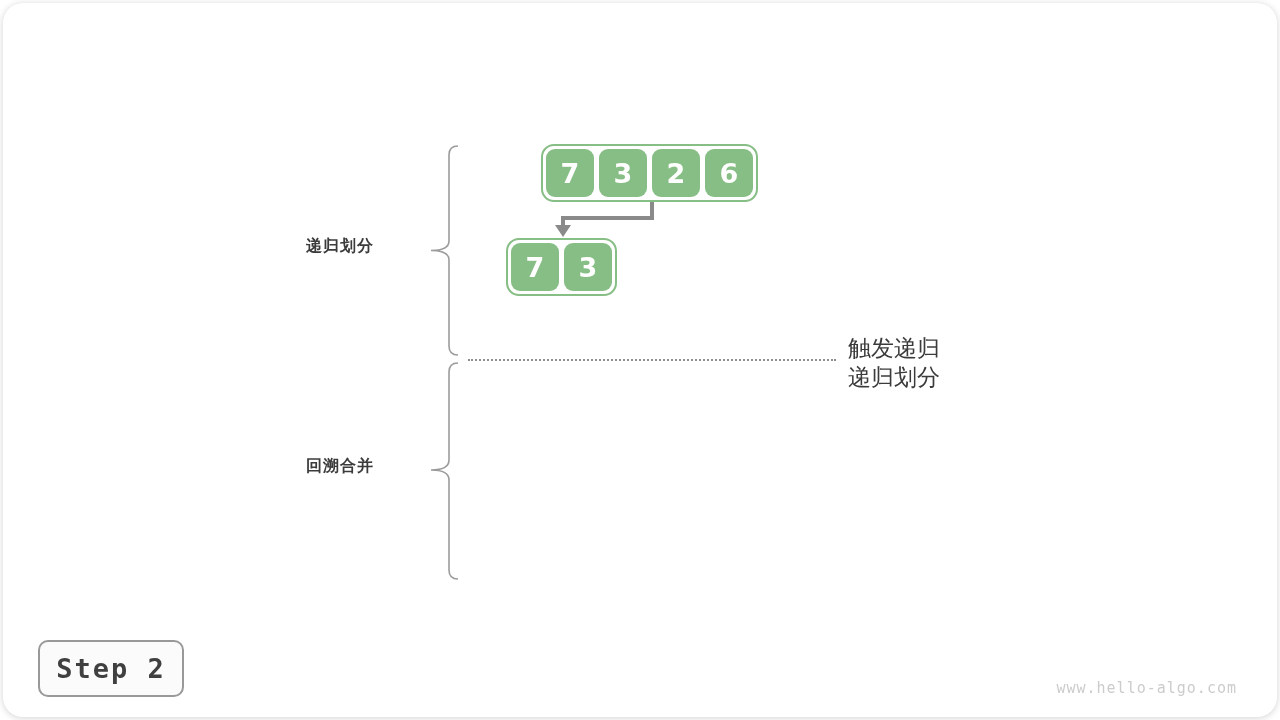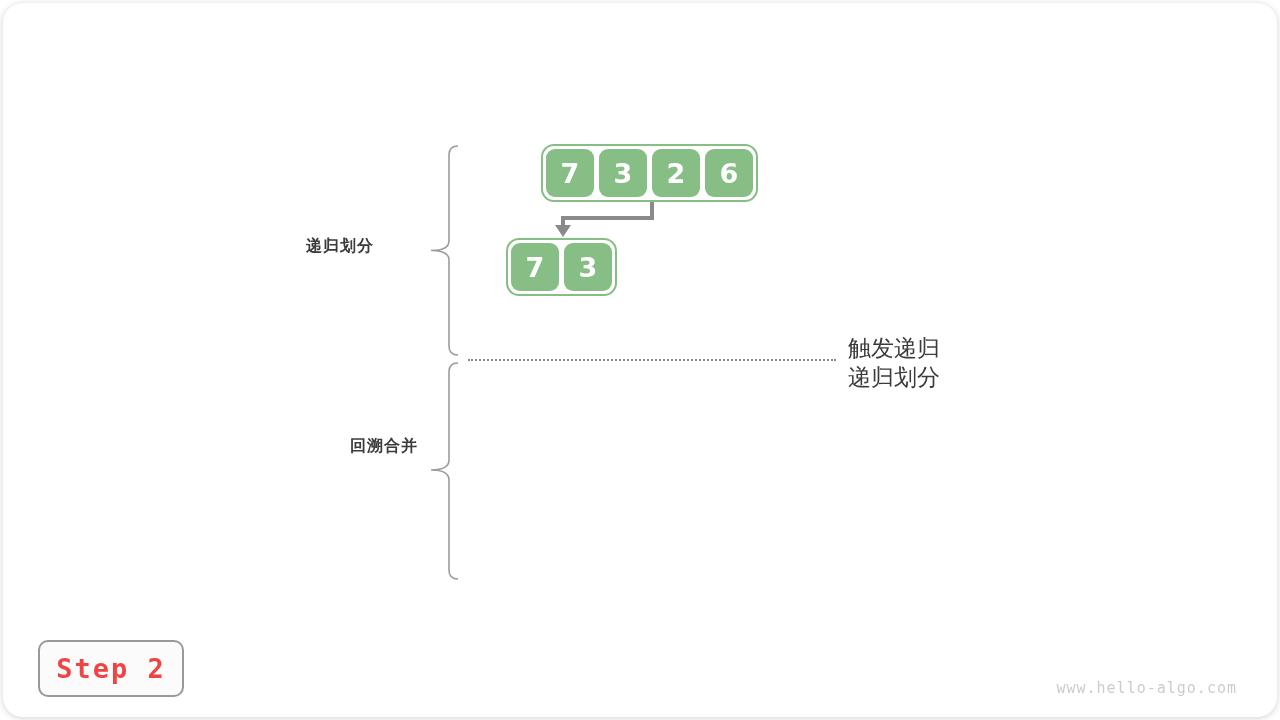--- a/index.html
+++ b/index.html
@@ -51,21 +51,21 @@
     position: absolute;
     left: 303px;
     width: 110px;
     font-size: 16px;
     font-weight: bold;
     color: #3b3b3b;
     letter-spacing: 1px;
     white-space: nowrap;
   }
   #phase-divide { top: 233px; }
-  #phase-merge  { top: 433px; margin-left: 44px; }
+  #phase-merge  { top: 453px; }
 
   .dotted-line {
     position: absolute;
     left: 465px; top: 356px;
     width: 368px; height: 0;
     border-top: 2px dotted #8d8d8d;
   }
   .termination-label {
     position: absolute;
     left: 845px; top: 331px;
@@ -81,21 +81,21 @@
     position: absolute;
     left: 35px; top: 637px;
     width: 146px; height: 57px;
     background: #fbfbfb;
     border: 2px solid #999999;
     border-radius: 10px;
     display: flex; align-items: center; justify-content: center;
     font-family: "DejaVu Sans Mono", "Liberation Mono", monospace;
     font-size: 27px;
     font-weight: bold;
-    color: #ef4444;
+    color: #404040;
     letter-spacing: 2px;
     text-align: center;
   }
 
   
   .watermark {
     position: absolute;
     right: 40px; top: 676px;
     font-family: "DejaVu Sans Mono", "Liberation Mono", monospace;
     font-size: 15px;

